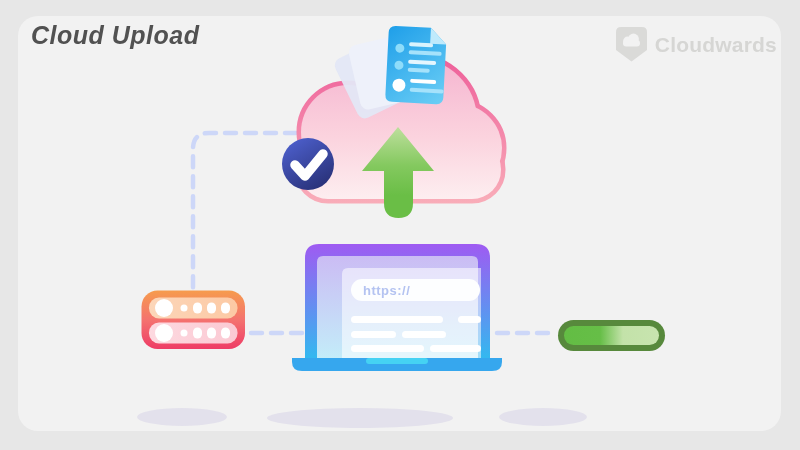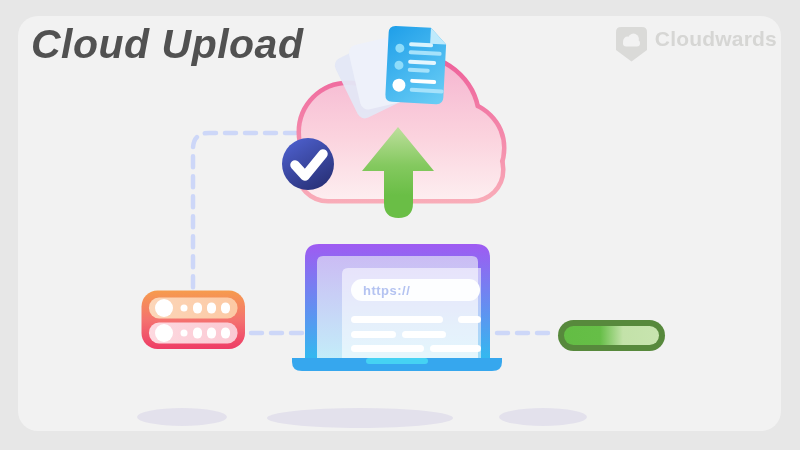--- a/index.html
+++ b/index.html
@@ -8,26 +8,26 @@
     background:#e7e7e7;
     font-family:"Liberation Sans", sans-serif;
   }
   .card{
     position:absolute;left:18px;top:16px;width:763px;height:415px;
     background:#f2f2f2;border-radius:20px;
   }
   .scene{position:absolute;left:0;top:0;width:800px;height:450px;}
   .title{
     position:absolute;left:31px;top:21px;
-    font-size:41px;font-weight:800;font-style:italic;
+    font-size:25px;font-weight:800;font-style:italic;
     color:#515151;letter-spacing:.5px;
   }
   .brand{
     position:absolute;right:23px;top:27px;
-    display:flex;align-items:flex-start;gap:8px;
+    display:flex;align-items:center;gap:8px;
   }
   .brand-name{
     font-size:21px;font-weight:700;color:#d6d6d4;letter-spacing:.2px;
   }
 </style>
 </head>
 <body>
 
 <div class="card"></div>
 

